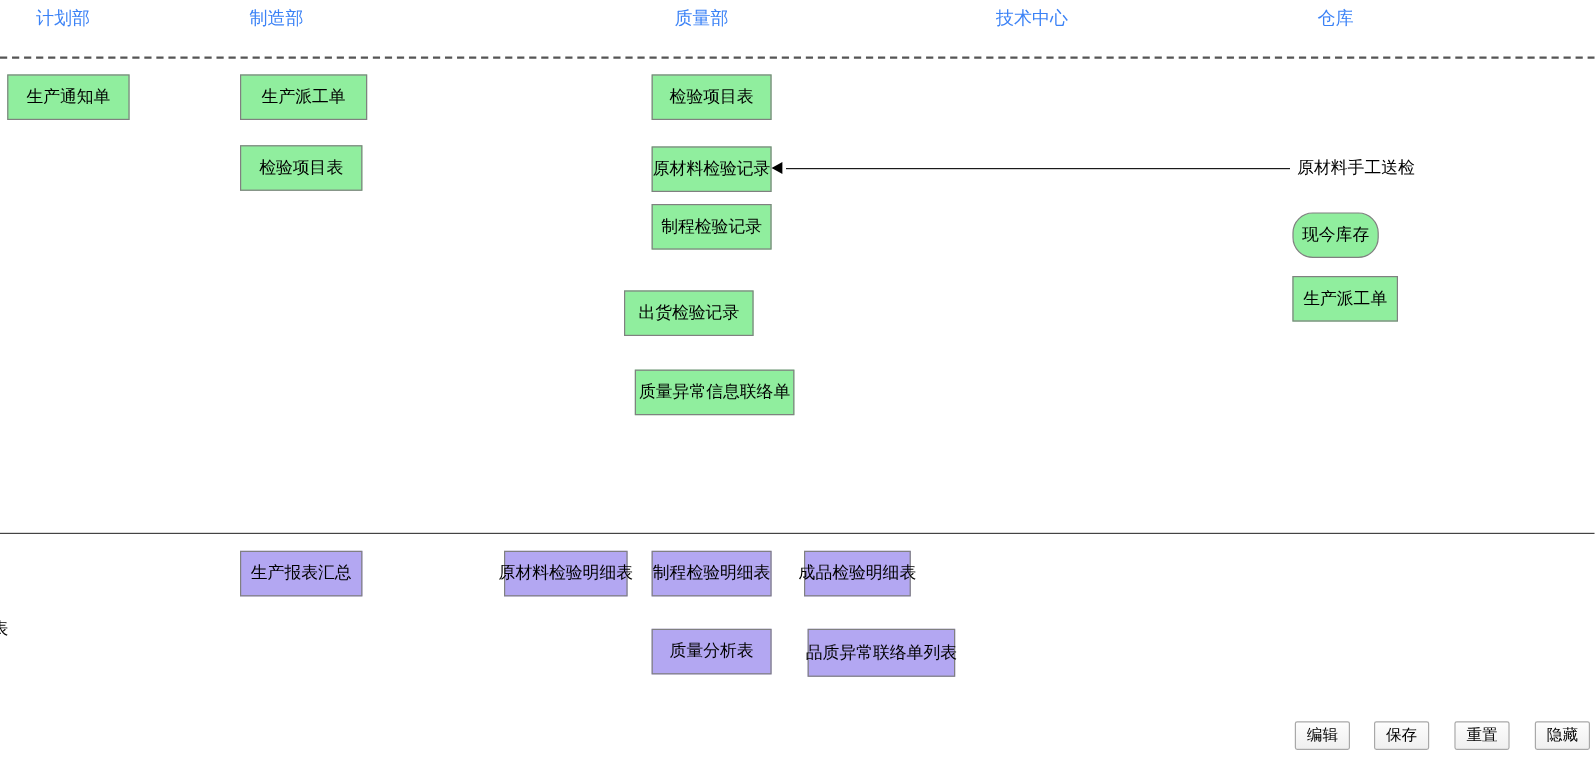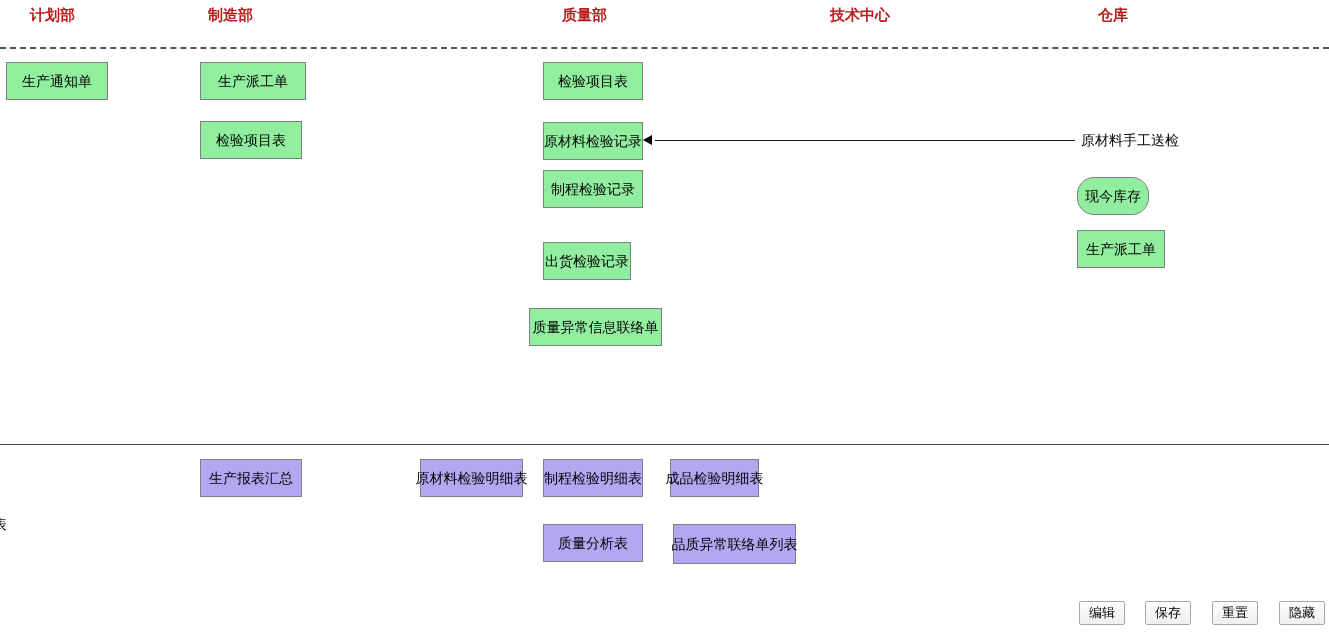--- a/index.html
+++ b/index.html
@@ -14,24 +14,23 @@
     position: relative;
     width: 1329px;
     height: 635px;
     background: #ffffff;
     overflow: hidden;
   }
   
   .dept-label {
     position: absolute;
     font-size: 15px;
-    color: #b91c1c;
+    color: #3b82f6;
     white-space: nowrap;
     line-height: 1;
-    font-weight: bold;
   }
   
   .sep-dashed {
     position: absolute;
     left: 0;
     width: 1329px;
     height: 0;
     border-top: 2px dashed #555555;
   }
   .sep-solid {
@@ -123,21 +122,21 @@
       <div class="sep-solid" style="top: 444px;"></div>
     </div>
 
   <div id="form-nodes">
       <div class="node green" style="left: 6px; top: 62px; width: 102px; height: 38px;">生产通知单</div>
       <div class="node green" style="left: 200px; top: 62px; width: 106px; height: 38px;">生产派工单</div>
       <div class="node green" style="left: 200px; top: 121px; width: 102px; height: 38px;">检验项目表</div>
       <div class="node green" style="left: 543px; top: 62px; width: 100px; height: 38px;">检验项目表</div>
       <div class="node green" style="left: 543px; top: 122px; width: 100px; height: 38px;">原材料检验记录</div>
       <div class="node green" style="left: 543px; top: 170px; width: 100px; height: 38px;">制程检验记录</div>
-      <div class="node green" style="left: 543px; top: 242px; width: 88px; height: 38px;">出货检验记录</div>
+      <div class="node green" style="left: 520px; top: 242px; width: 108px; height: 38px;">出货检验记录</div>
       <div class="node green" style="left: 529px; top: 308px; width: 133px; height: 38px;">质量异常信息联络单</div>
       <div class="node green" style="left: 1077px; top: 177px; width: 72px; height: 38px; border-radius: 17px;">现今库存</div>
       <div class="node green" style="left: 1077px; top: 230px; width: 88px; height: 38px;">生产派工单</div>
     </div>
 
   <div id="arrow-group">
     <div class="arrow-line" id="arrow-line" style="left: 655px; top: 140px; width: 420px;"></div>
     <div class="arrow-head" id="arrow-head" style="left: 643px; top: 135px;"></div>
     <div class="arrow-label" id="arrow-label" style="left: 1081px; top: 133px;">原材料手工送检</div>
   </div>

